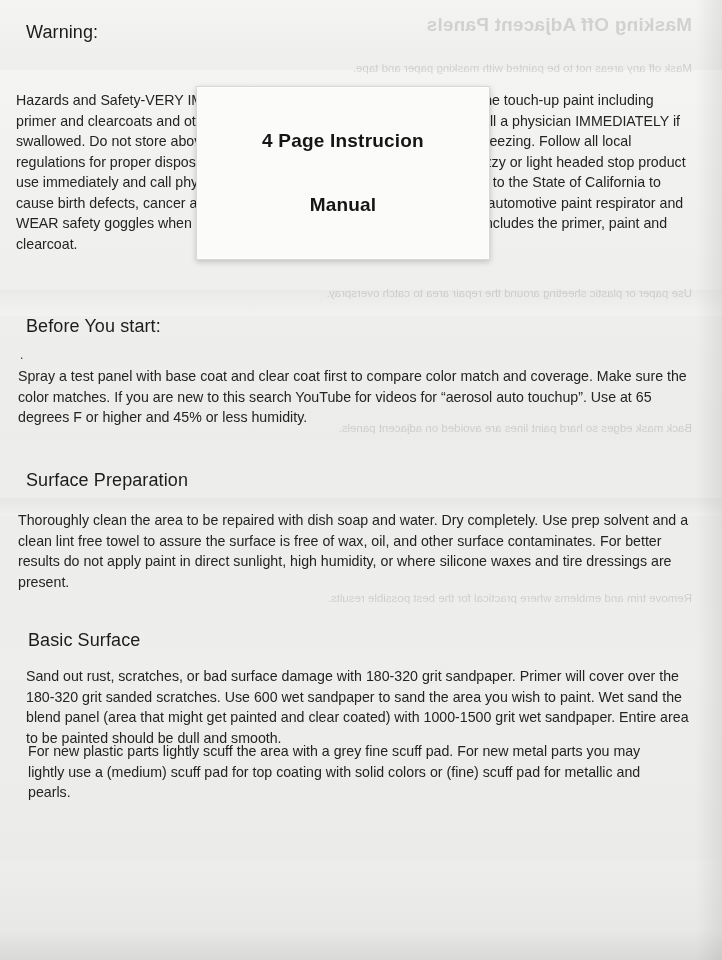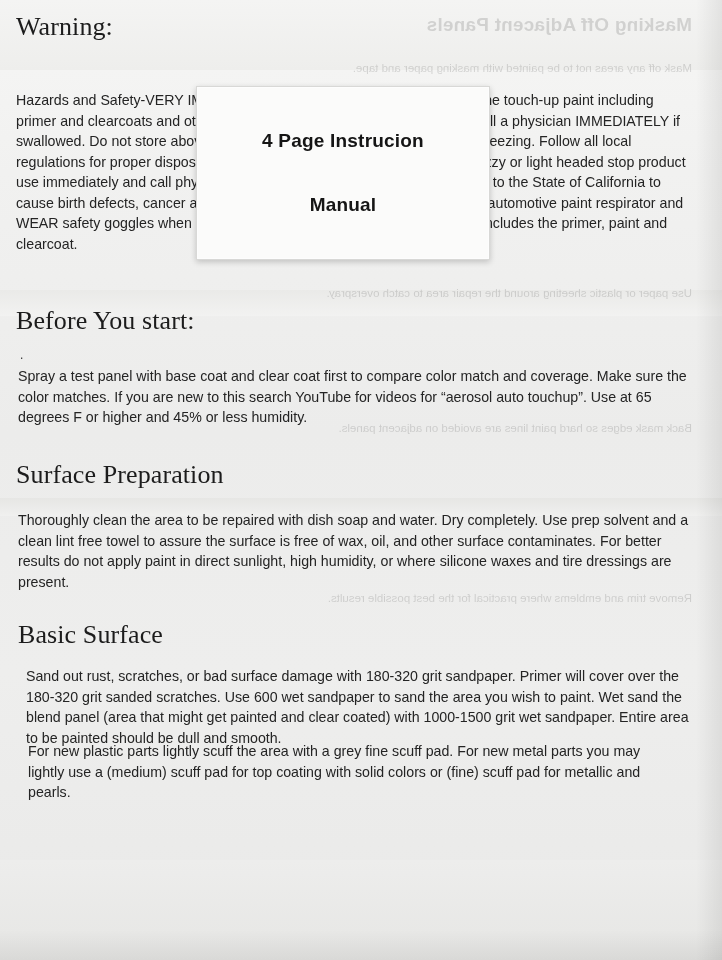--- a/index.html
+++ b/index.html
@@ -76,26 +76,25 @@
   
   .content {
     position: absolute;
     left: 0; top: 0;
     width: 722px;
     height: 960px;
     color: #262626;
   }
   h1.section {
     position: absolute;
-    margin: 0;
+    margin: 10px;
     font-weight: normal;
-    font-size: 26px;
+    font-size: 18px;
     color: #1c1c1c;
     letter-spacing: 0.1px;
-    font-family: Liberation Serif, serif;
   }
   p.para {
     position: absolute;
     margin: 0;
     font-size: 14.2px;
     line-height: 20.5px;
     color: #242424;
   }
 
   

